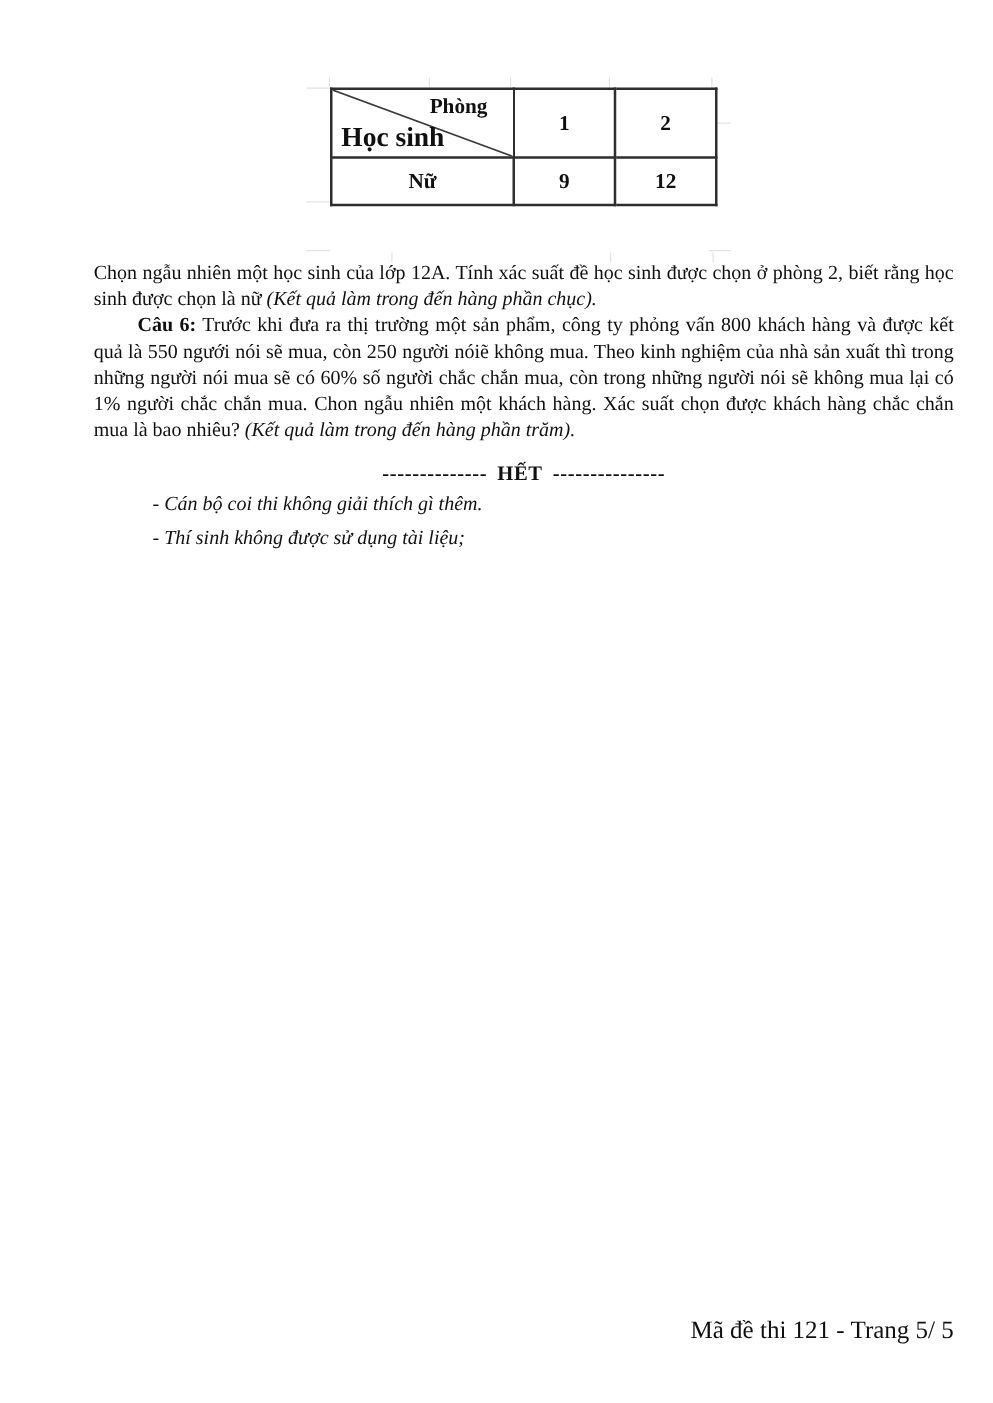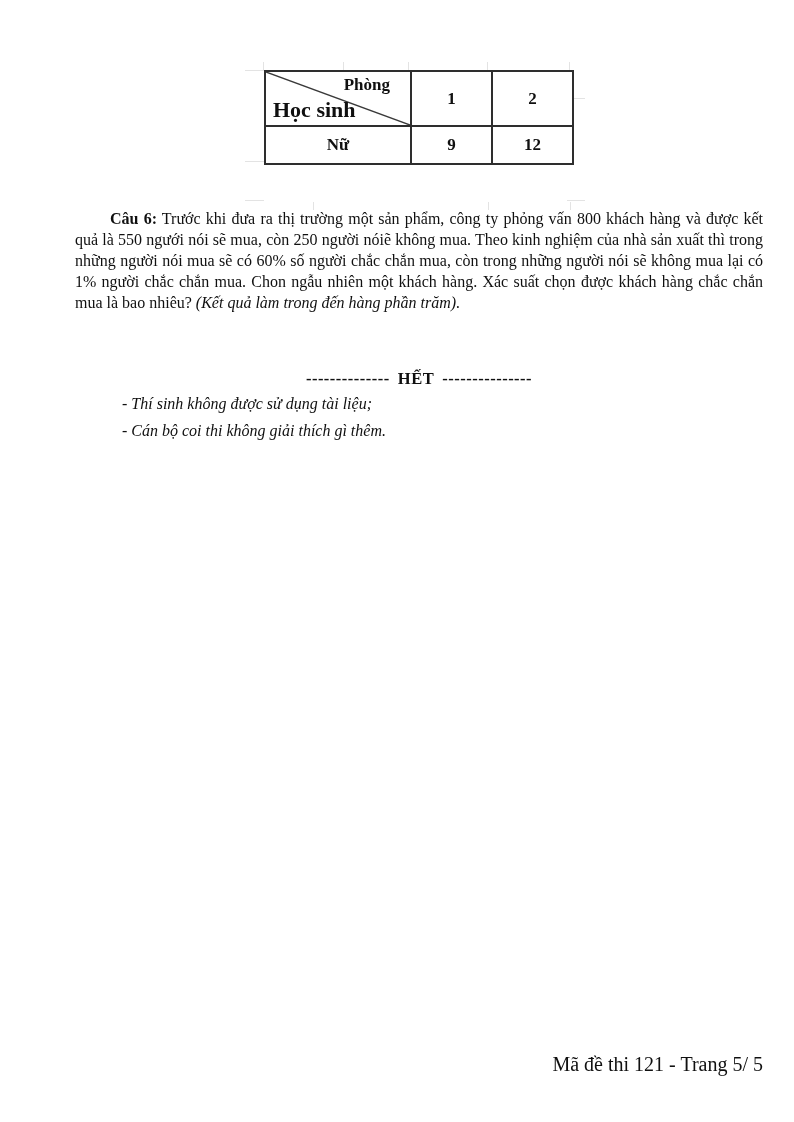--- a/index.html
+++ b/index.html
@@ -101,27 +101,28 @@
     </tr>
     <tr class="row-nu">
       <td>Nữ</td>
       <td>9</td>
       <td>12</td>
     </tr>
   </tbody>
     </table>
 
   <div class="body-text">
+    <p><span>Chọn ngẫu nhiên một học sinh của lớp 12A. Tính xác suất đề học sinh được chọn ở phòng 2, biết rằng học sinh được chọn là nữ </span><span class="note-inline">(Kết quả làm trong đến hàng phần chục).</span></p>
     <p><span class="q-label">Câu 6:</span><span> Trước khi đưa ra thị trường một sản phẩm, công ty phỏng vấn 800 khách hàng và được kết quả là 550 ngưới nói sẽ mua, còn 250 người nóiẽ không mua. Theo kinh nghiệm của nhà sản xuất thì trong những người nói mua sẽ có 60% số người chắc chắn mua, còn trong những người nói sẽ không mua lại có 1% người chắc chắn mua. Chon ngẫu nhiên một khách hàng. Xác suất chọn được khách hàng chắc chắn mua là bao nhiêu? </span><span class="note-inline">(Kết quả làm trong đến hàng phần trăm).</span></p>
   </div>
 
   <div class="het">
     <span>--------------</span><b>HẾT</b><span>---------------</span>
   </div>
 
   <div class="notes">
+    <div>- Cán bộ coi thi không giải thích gì thêm.</div>
     <div>- Thí sinh không được sử dụng tài liệu;</div>
-    <div>- Cán bộ coi thi không giải thích gì thêm.</div>
   </div>
 
   <div class="footer">Mã đề thi 121 - Trang 5/ 5</div>
 
 </div>
 
 </body></html>

